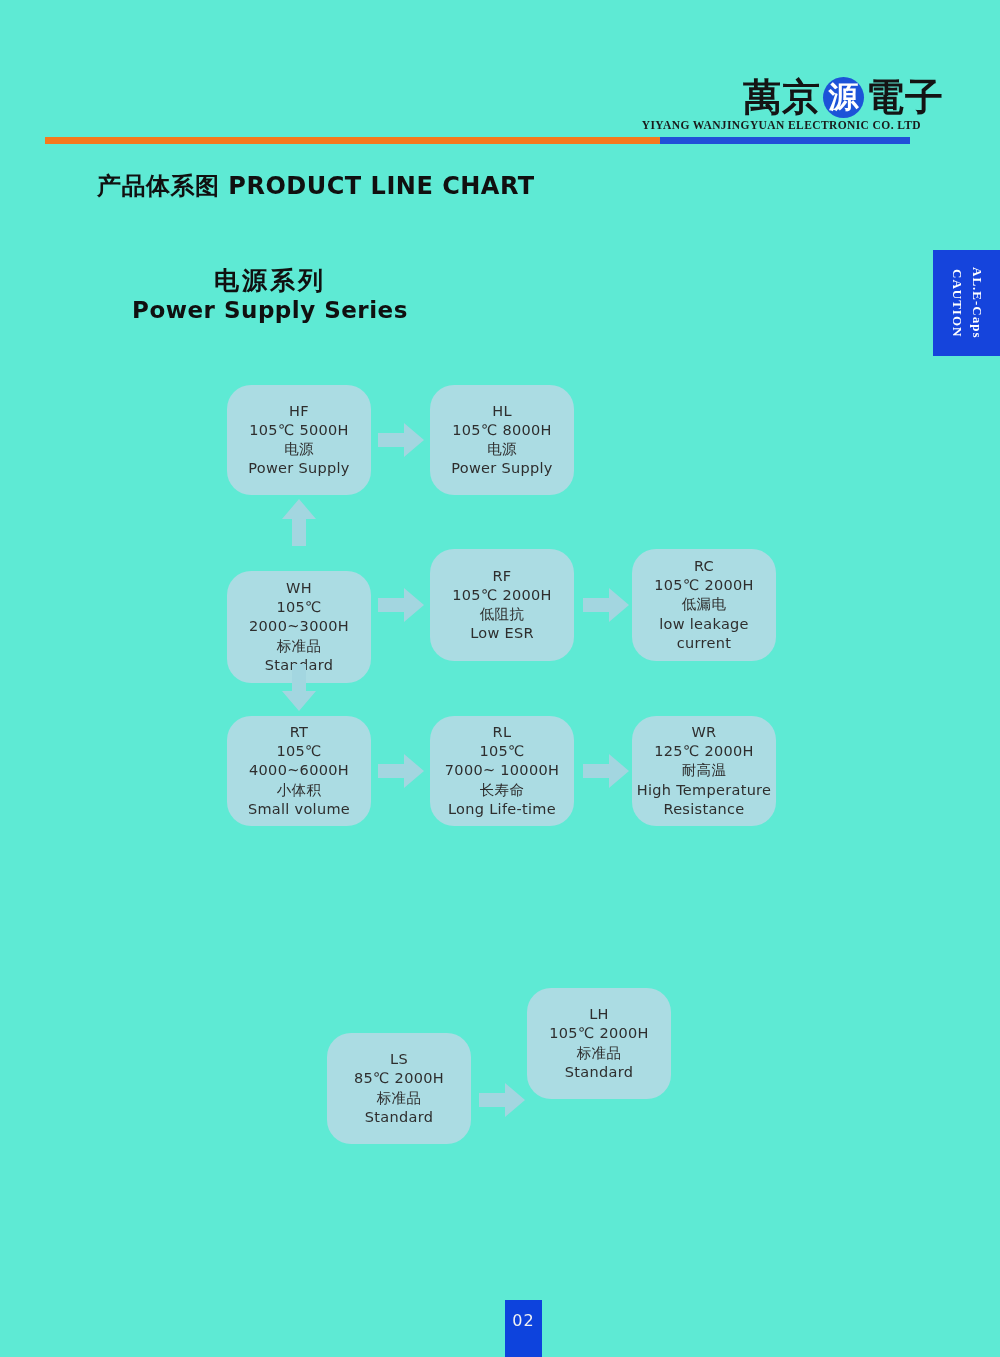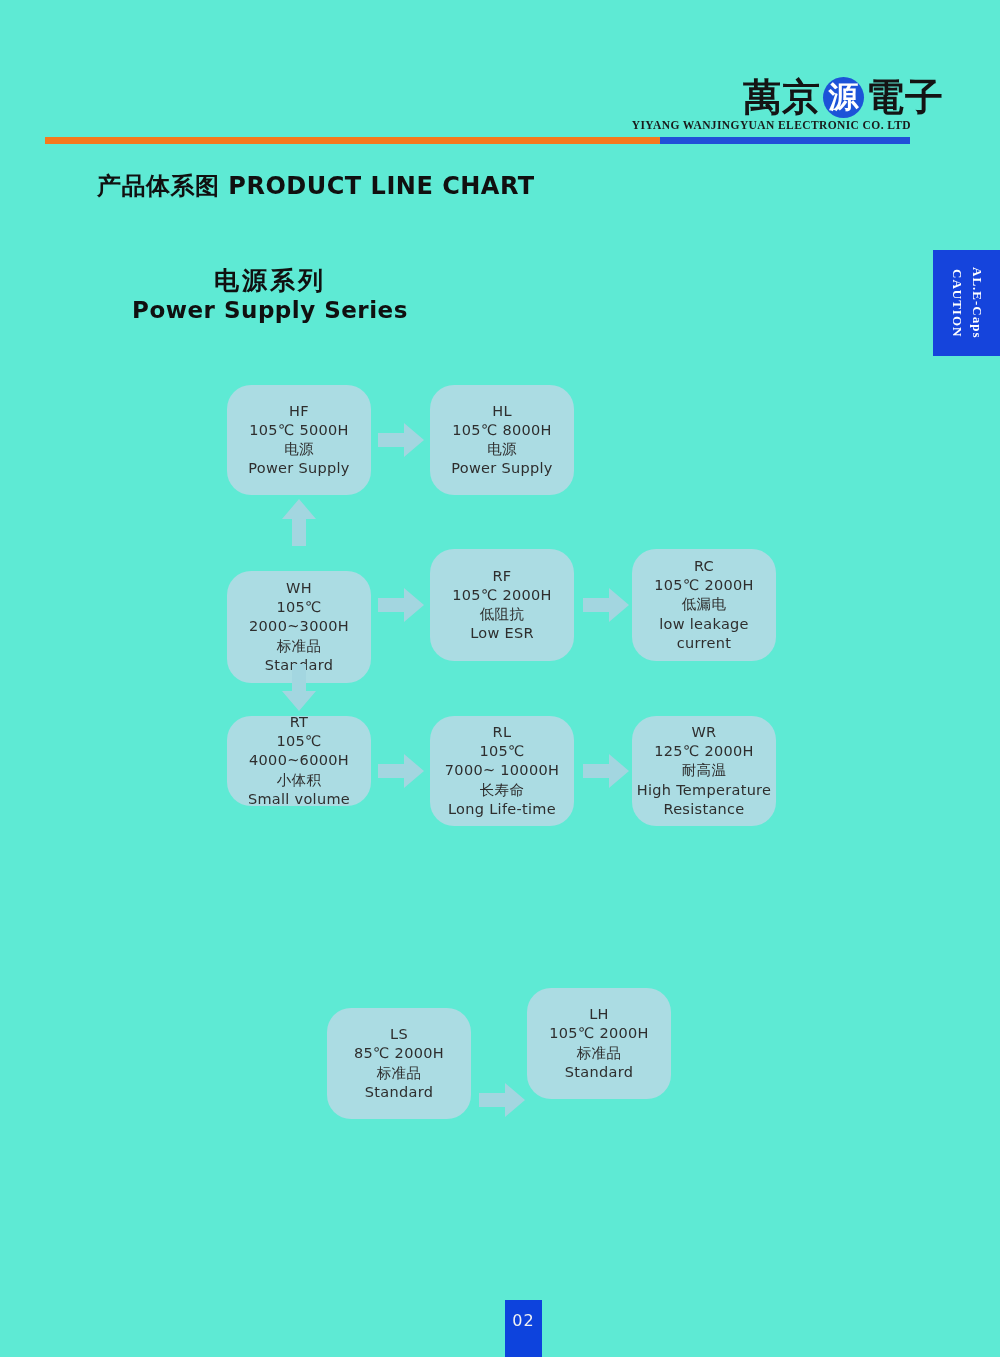--- a/index.html
+++ b/index.html
@@ -10,21 +10,21 @@
 
   
   .logo-row { position:absolute; top:72px; left:743px; display:flex; align-items:center; }
   .logo-zh { font-size:38px; font-weight:bold; color:#141414; letter-spacing:1px; }
   .logo-circle {
     width:41px; height:41px; border-radius:50%; background:#1c53d8; color:#ffffff;
     font-size:30px; font-weight:bold; display:flex; align-items:center; justify-content:center;
     margin:0 2px;
   }
   .company-line {
-    position:absolute; top:119px; right:89px;
+    position:absolute; top:119px; right:79px;
     font-family:"Liberation Serif","DejaVu Serif",serif; font-weight:bold;
     font-size:11.5px; color:#1a1a1a; letter-spacing:0.4px; white-space:nowrap;
   }
   .divider { position:absolute; top:137px; left:45px; height:7px; display:flex; }
   .divider .seg-orange { width:615px; height:7px; background:#f5791d; }
   .divider .seg-blue   { width:250px; height:7px; background:#2050d8; }
 
   
   .page-title {
     position:absolute; top:170px; left:97px; font-size:24px; font-weight:bold;
@@ -53,24 +53,24 @@
   .fbox {
     position:absolute; width:144px; border-radius:24px; background:#abdce3;
     display:flex; flex-direction:column; justify-content:center; align-items:center;
     text-align:center; font-size:14.5px; color:#2e2e2e; line-height:1.32; letter-spacing:0.3px;
   }
   #b-hf { left:227px; top:385px; height:110px; }
   #b-hl { left:430px; top:385px; height:110px; }
   #b-wh { left:227px; top:571px; height:112px; }
   #b-rf { left:430px; top:549px; height:112px; }
   #b-rc { left:632px; top:549px; height:112px; }
-  #b-rt { left:227px; top:716px; height:90px; }
+  #b-rt { left:227px; top:716px; height:110px; }
   #b-rl { left:430px; top:716px; height:110px; }
   #b-wr { left:632px; top:716px; height:110px; }
-  #b-ls { left:327px; top:1008px; height:111px; }
+  #b-ls { left:327px; top:1033px; height:111px; }
   #b-lh { left:527px; top:988px; height:111px; }
 
   
   .arrow { position:absolute; }
   .arrow polygon { fill:#a3d6e0; }
   #a-hf-hl { left:378px; top:423px; }
   #a-wh-rf { left:378px; top:588px; }
   #a-rf-rc { left:583px; top:588px; }
   #a-rt-rl { left:378px; top:754px; }
   #a-rl-wr { left:583px; top:754px; }

